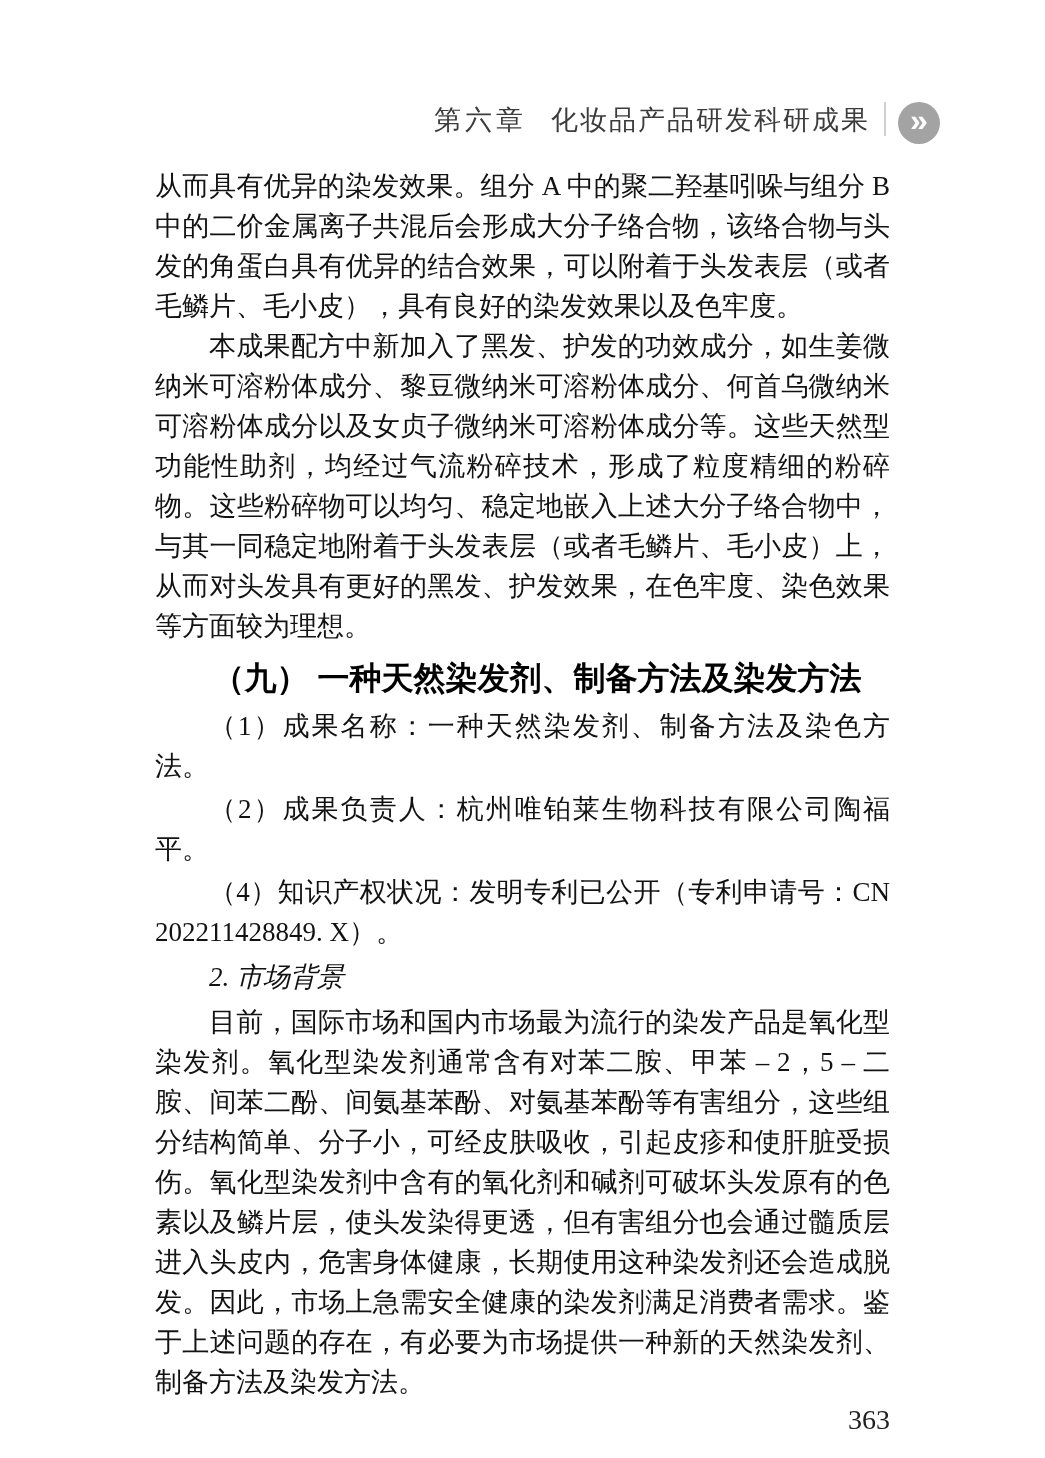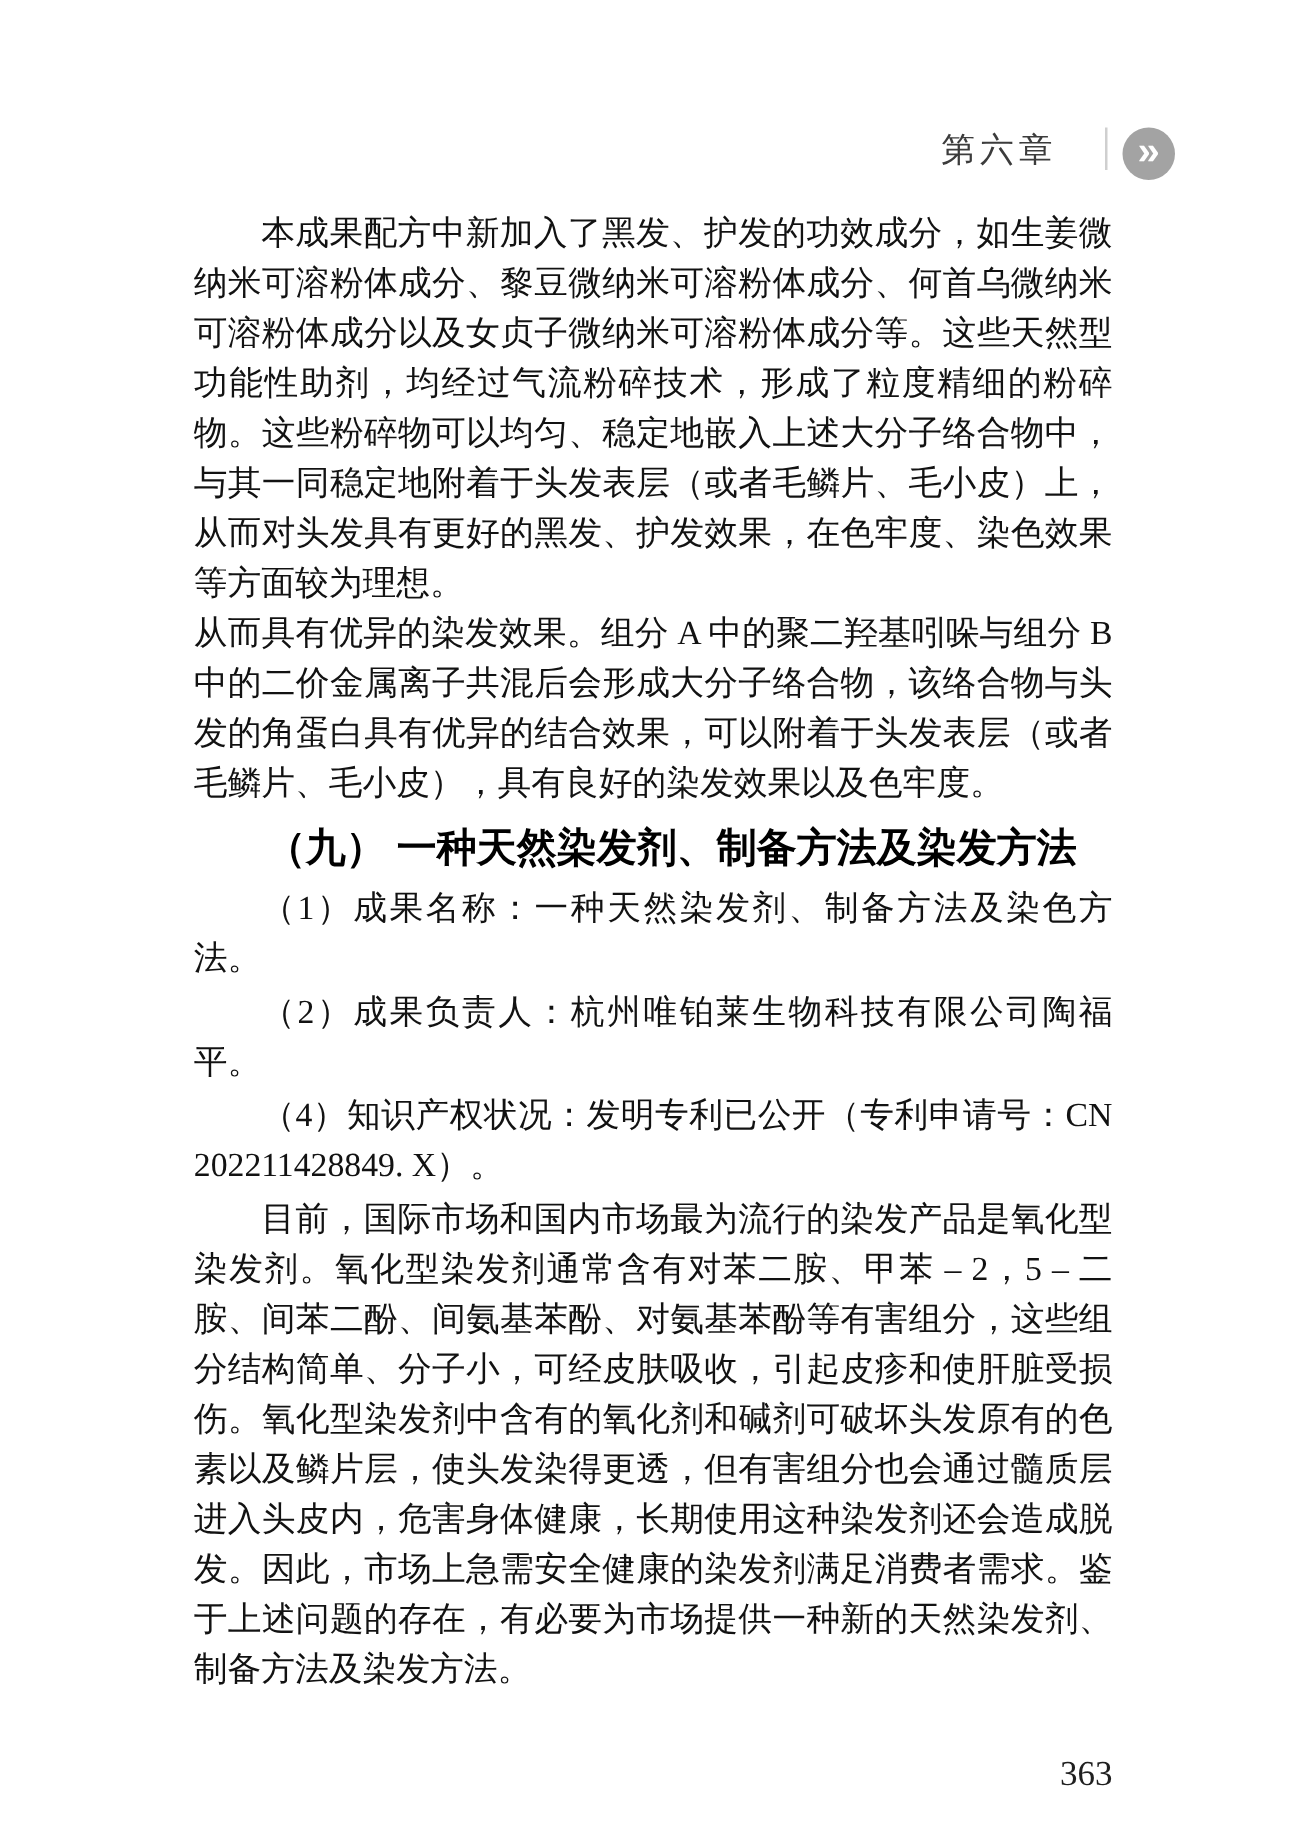--- a/index.html
+++ b/index.html
@@ -80,28 +80,30 @@
     text-align: right;
     font-size: 28px;
     color: #1f1f1f;
   }
 </style>
 </head>
 <body>
 
 <header class="page-header">
   <span class="chapter-label">第六章</span>
+  <span class="chapter-title">化妆品产品研发科研成果</span>
   <span class="header-separator"></span>
   <span class="chevron-circle">»</span>
 </header>
 
 <main class="content">
+  <p class="para continuation">从而具有优异的染发效果。组分 A 中的聚二羟基吲哚与组分 B 中的二价金属离子共混后会形成大分子络合物，该络合物与头发的角蛋白具有优异的结合效果，可以附着于头发表层（或者毛鳞片、毛小皮），具有良好的染发效果以及色牢度。</p>
   <p class="para">本成果配方中新加入了黑发、护发的功效成分，如生姜微纳米可溶粉体成分、黎豆微纳米可溶粉体成分、何首乌微纳米可溶粉体成分以及女贞子微纳米可溶粉体成分等。这些天然型功能性助剂，均经过气流粉碎技术，形成了粒度精细的粉碎物。这些粉碎物可以均匀、稳定地嵌入上述大分子络合物中，与其一同稳定地附着于头发表层（或者毛鳞片、毛小皮）上，从而对头发具有更好的黑发、护发效果，在色牢度、染色效果等方面较为理想。</p>
-  <p class="para continuation">从而具有优异的染发效果。组分 A 中的聚二羟基吲哚与组分 B 中的二价金属离子共混后会形成大分子络合物，该络合物与头发的角蛋白具有优异的结合效果，可以附着于头发表层（或者毛鳞片、毛小皮），具有良好的染发效果以及色牢度。</p>
   <h2 class="section-heading">（九） 一种天然染发剂、制备方法及染发方法</h2>
   <p class="list-item">（1）成果名称：一种天然染发剂、制备方法及染色方法。</p>
   <p class="list-item">（2）成果负责人：杭州唯铂莱生物科技有限公司陶福平。</p>
   <p class="list-item">（4）知识产权状况：发明专利已公开（专利申请号：CN 202211428849. X）。</p>
+  <p class="subsection">2. 市场背景</p>
   <p class="para">目前，国际市场和国内市场最为流行的染发产品是氧化型染发剂。氧化型染发剂通常含有对苯二胺、甲苯 – 2，5 – 二胺、间苯二酚、间氨基苯酚、对氨基苯酚等有害组分，这些组分结构简单、分子小，可经皮肤吸收，引起皮疹和使肝脏受损伤。氧化型染发剂中含有的氧化剂和碱剂可破坏头发原有的色素以及鳞片层，使头发染得更透，但有害组分也会通过髓质层进入头皮内，危害身体健康，长期使用这种染发剂还会造成脱发。因此，市场上急需安全健康的染发剂满足消费者需求。鉴于上述问题的存在，有必要为市场提供一种新的天然染发剂、制备方法及染发方法。</p>
 
 </main>
 
 <div class="page-number">363</div>
 
 </body></html>

